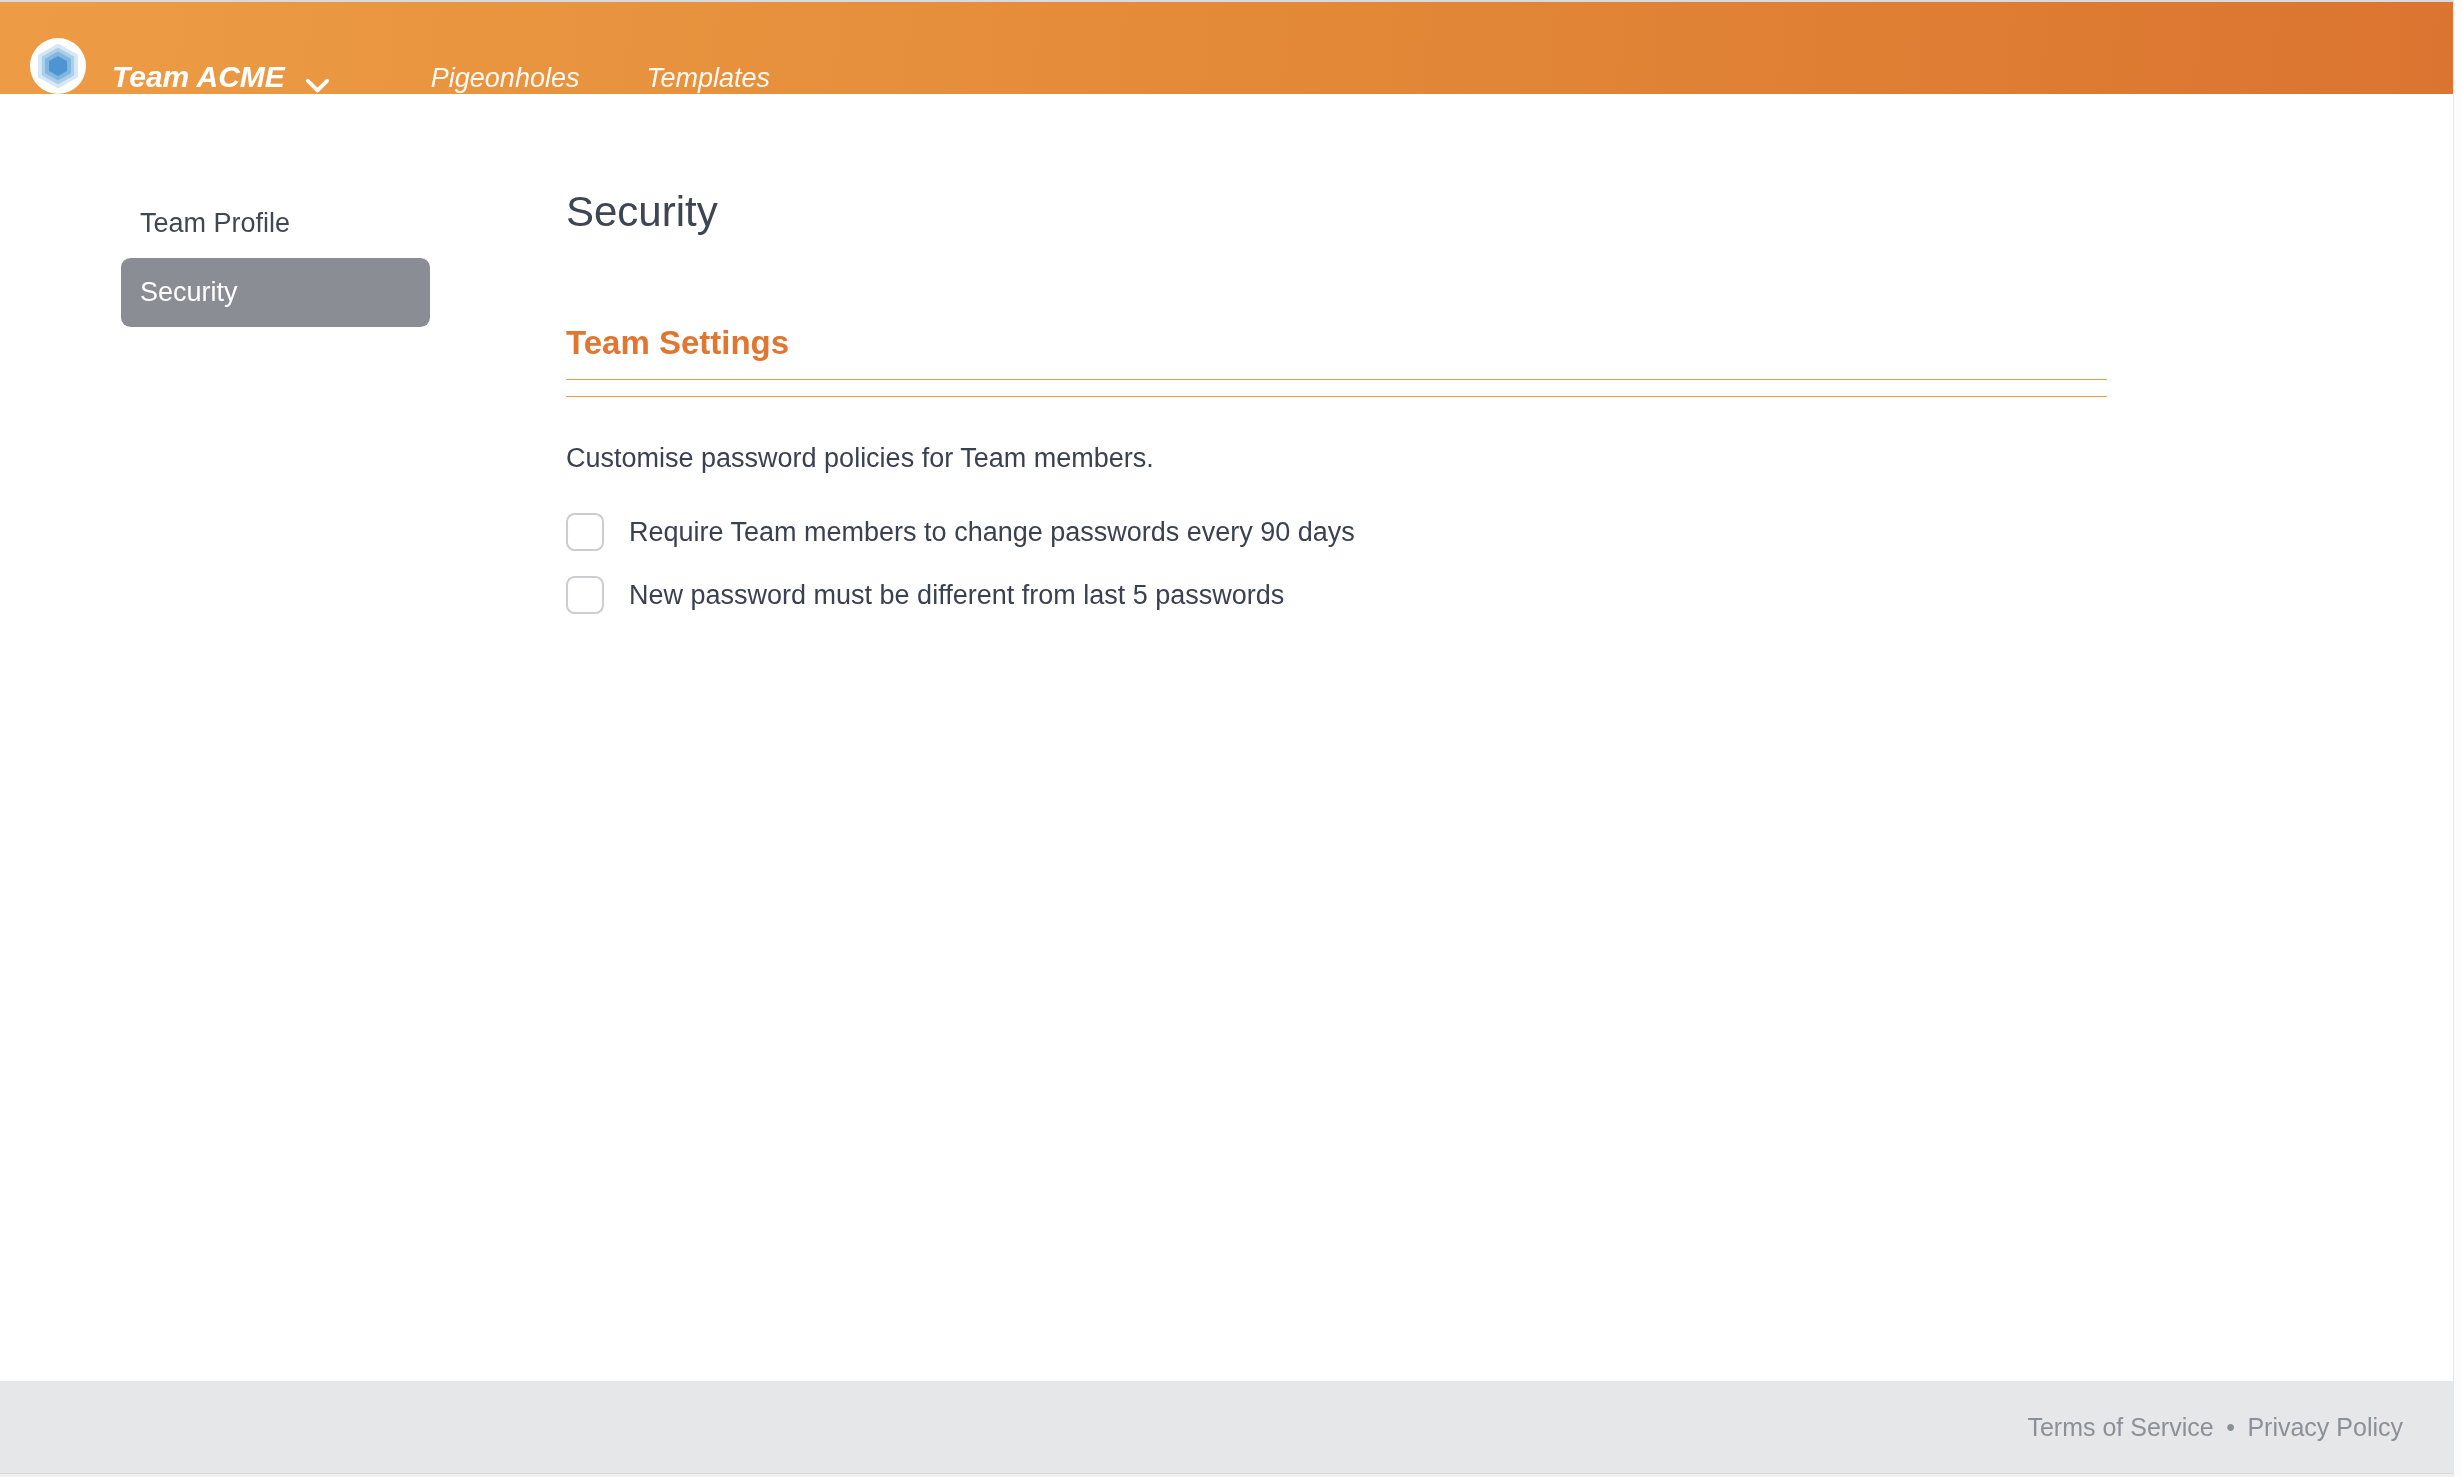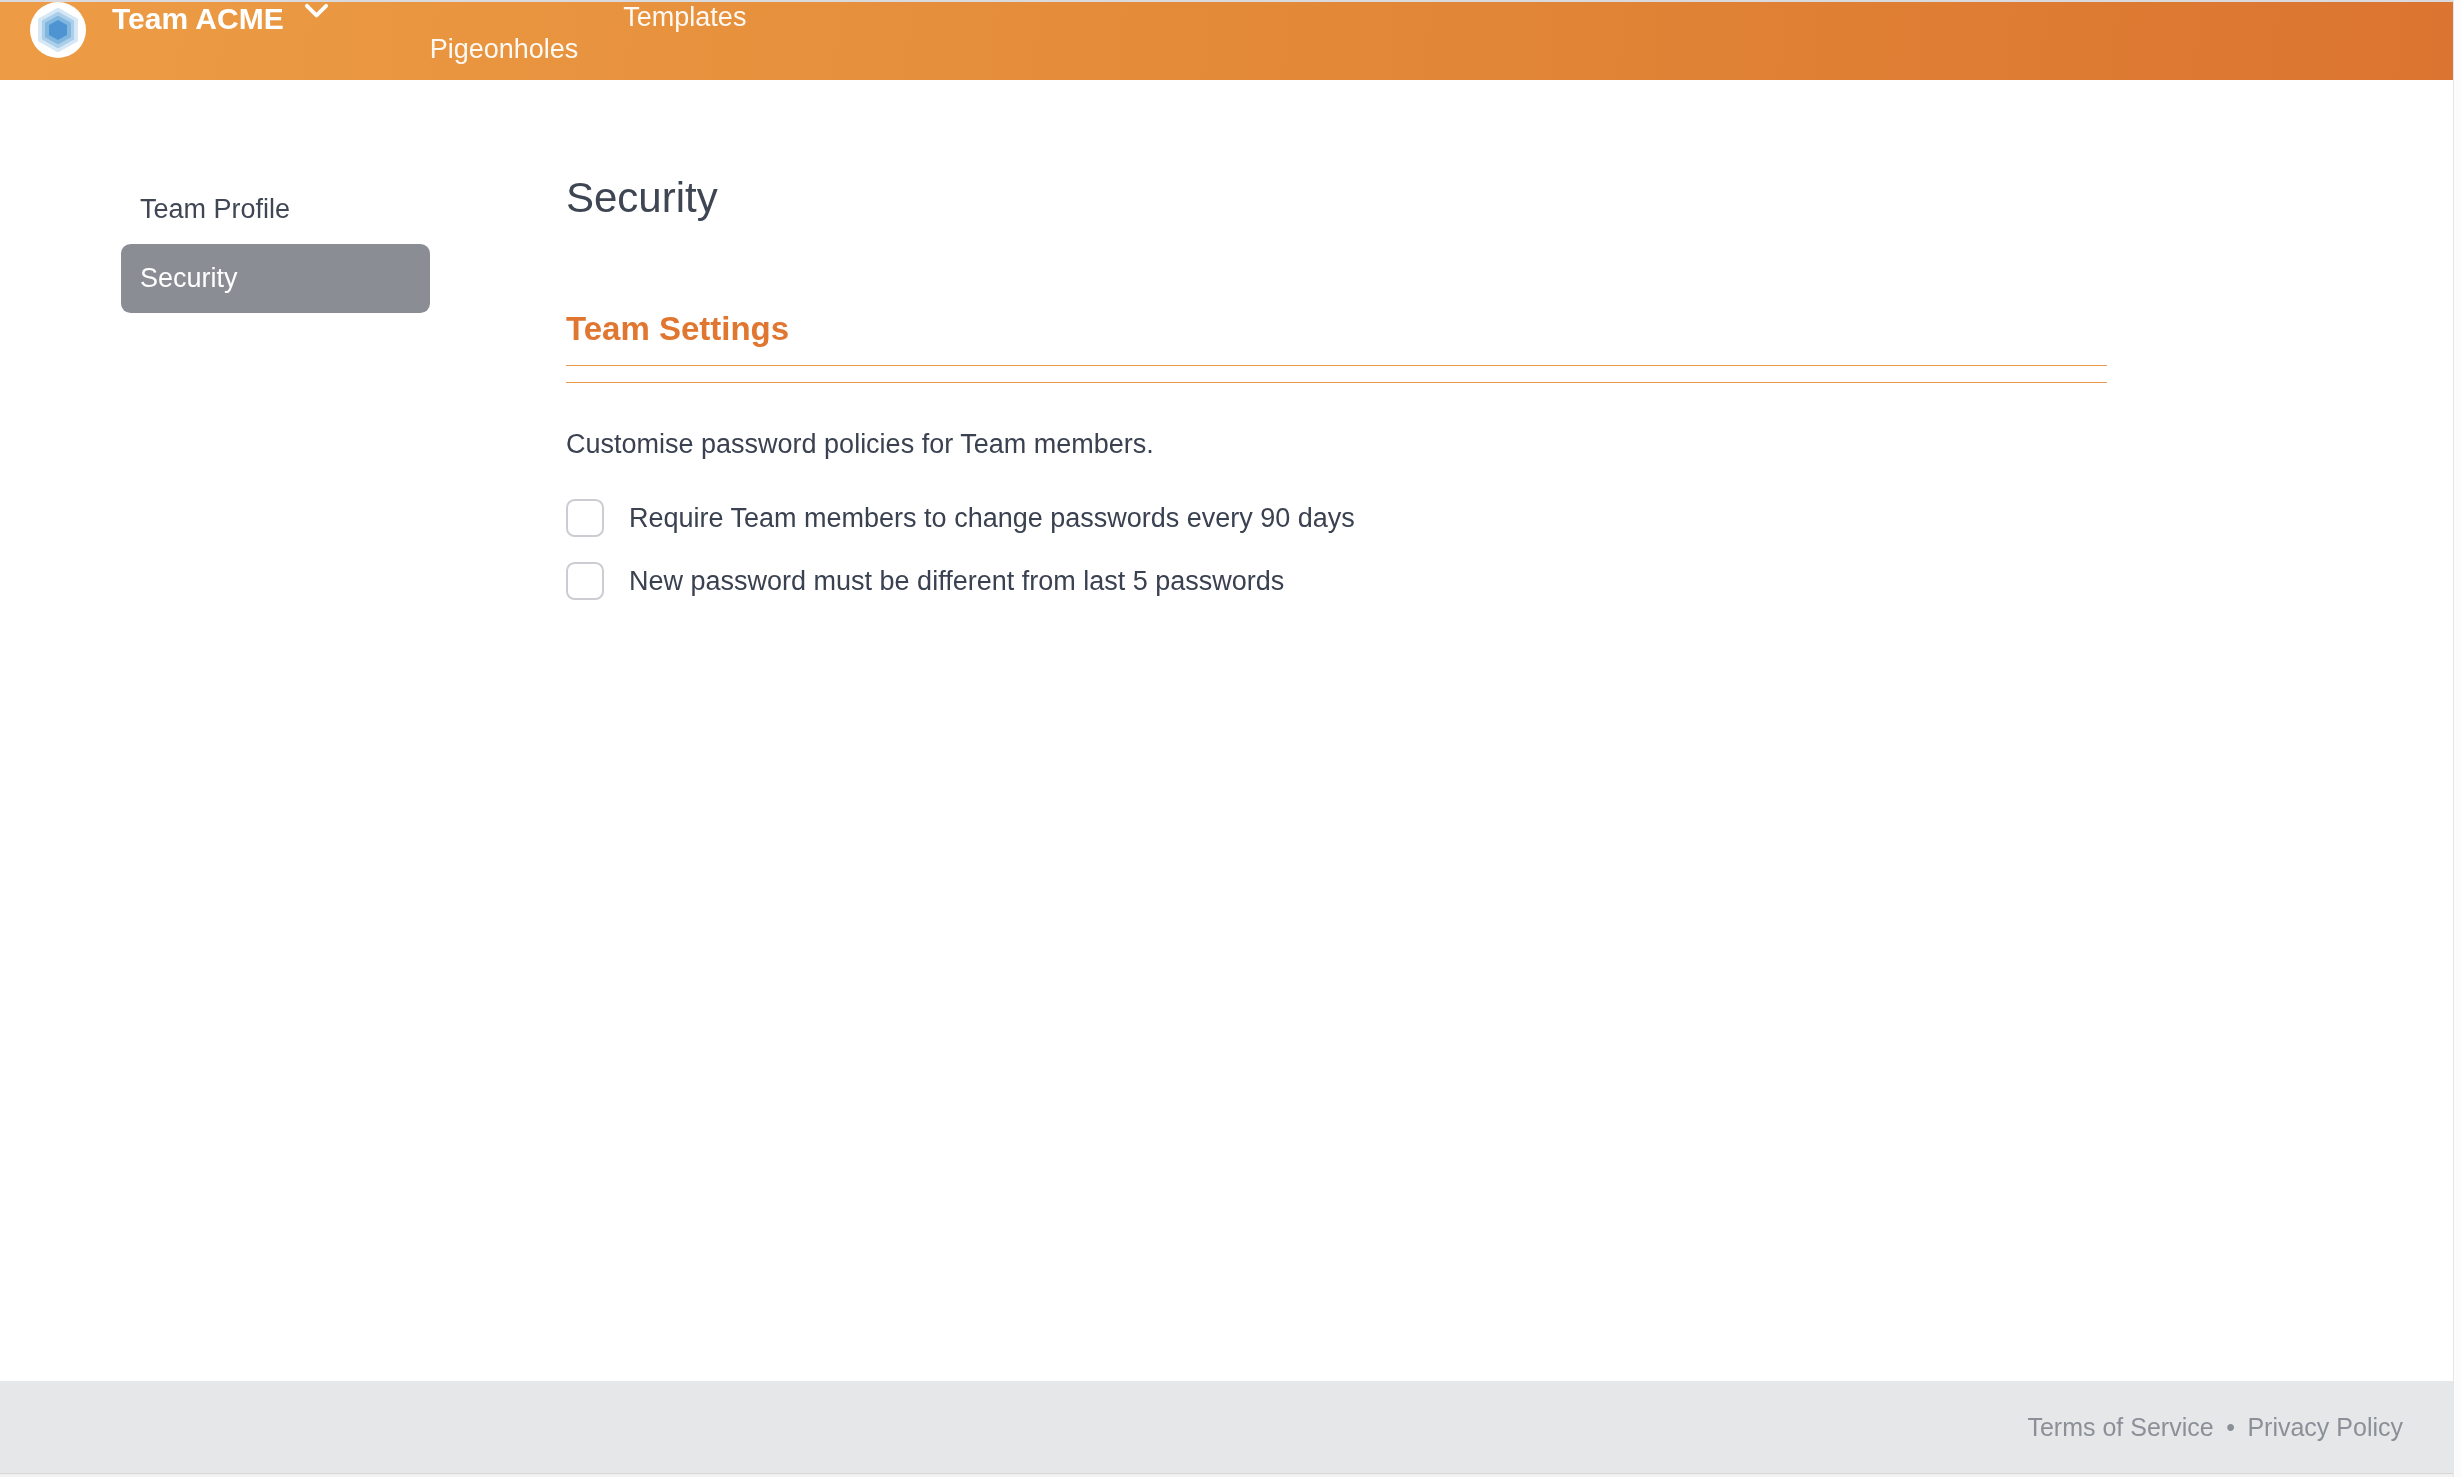--- a/index.html
+++ b/index.html
@@ -4,36 +4,37 @@
 <style>
   html,body{margin:0;padding:0;}
   body{
     width:2461px;height:1478px;position:relative;overflow:hidden;background:#fff;
     font-family:"Liberation Sans","DejaVu Sans",sans-serif;color:#3A4150;
   }
   
   .top-hairline{height:1.9px;background:#D8DADD;}
   
   .appbar{
-    height:78px;display:flex;align-items:flex-start;box-sizing:border-box;
+    height:92px;display:flex;align-items:flex-end;box-sizing:border-box;
     padding:0 24px 0 30px;
     background:linear-gradient(95deg,#ED9C45 0%,#E28837 55%,#DB7430 100%);
+    font-style:italic;
   }
   .logo{width:56px;height:56px;background:#fff;border-radius:50%;position:relative;flex:none;}
   .hex{position:absolute;top:50%;left:50%;transform:translate(-50%,-50%);
        clip-path:polygon(50% 0,100% 25%,100% 75%,50% 100%,0 75%,0 25%);}
   .hex1{width:40px;height:45px;background:#D6E8F5;}
   .hex2{width:33px;height:37px;background:#ABCFEA;}
   .hex3{width:26px;height:29px;background:#81B7DE;}
   .hex4{width:18px;height:20px;background:#4E94D3;}
   .team-name{margin-left:26px;font-size:30px;font-weight:700;color:#fff;white-space:nowrap;}
   .team-chev{margin-left:19px;display:flex;align-items:center;cursor:pointer;}
   .nav-item{font-size:27px;color:rgba(255,255,255,.94);cursor:pointer;white-space:nowrap;}
   .nav-pigeonholes{margin-left:100px;margin-top:32px;}
-  .nav-templates{margin-left:45px;}
+  .nav-templates{margin-left:67px;}
   .appbar-right{margin-left:auto;display:flex;align-items:center;}
   .icon-btn{display:flex;align-items:center;justify-content:center;cursor:pointer;}
   .help-btn{margin-right:50px;}
   .bell-btn{margin-right:58px;}
   .avatar{width:54px;height:54px;border-radius:50%;background:#EFEEF0;display:flex;
           align-items:center;justify-content:center;font-size:24px;font-weight:500;
           color:#565C66;letter-spacing:1px;cursor:pointer;}
   .user-chev{margin-left:25px;display:flex;align-items:center;cursor:pointer;}
   
   .scroll-gutter{position:absolute;top:0;right:0;bottom:0;width:6.7px;background:#FCFCFD;

